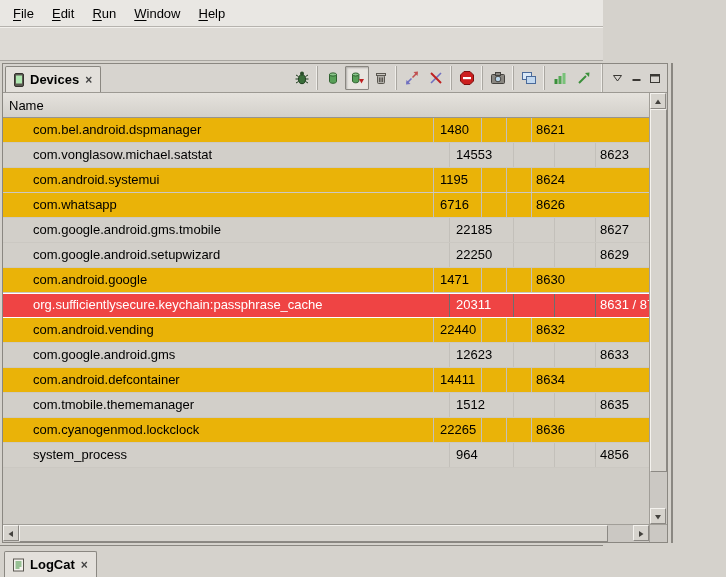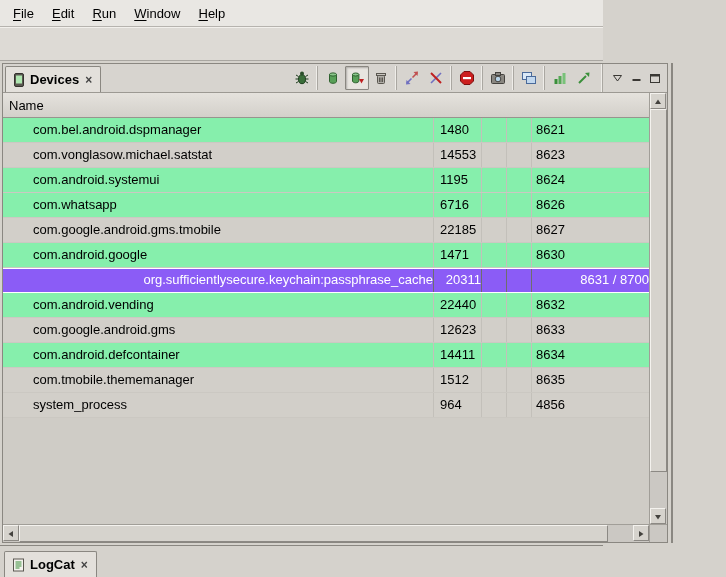--- a/index.html
+++ b/index.html
@@ -80,32 +80,32 @@
   }
   .th{box-sizing:border-box;line-height:23px;padding-left:6px;overflow:hidden;white-space:nowrap;}
   .th + .th{border-left:1px solid #97948e;box-shadow:inset 1px 0 0 #f4f2ee;}
   .c-name{width:430px;flex:0 0 430px;}
   .c-pid{width:48px;flex:0 0 48px;}
   .c-a{width:25px;flex:0 0 25px;}
   .c-b{width:25px;flex:0 0 25px;}
   .c-port{flex:1;min-width:0;}
   .tbody{flex:1;background:#cfccc6;overflow:hidden;position:relative;}
   .trow{
-    display:flex;height:25px;box-sizing:border-box;background:#86efac;
+    display:flex;height:25px;box-sizing:border-box;background:#eab308;
     border-bottom:1px solid #cbc8c2;
   }
-  .trow.alt{background:#d2cfc9;}
+  .trow.alt{background:#d2cfc9;gap:16px;}
   .tcell{box-sizing:border-box;line-height:24px;overflow:hidden;white-space:nowrap;}
   .tcell.c-name{padding-left:30px;}
   .tcell.c-pid{padding-left:6px;border-left:1px solid #c3c0ba;}
   .tcell.c-a,.tcell.c-b{border-left:1px solid #c3c0ba;}
   .tcell.c-port{padding-left:4px;border-left:1px solid #c3c0ba;}
   .trow.selected{
-    background:#8b5cf6;color:#fff;
-    border-top:1px solid #fff;border-bottom:1px solid #fff;text-align:right;
+    background:#ef4444;color:#fff;
+    border-top:1px solid #fff;border-bottom:1px solid #fff;
   }
   .trow.selected .tcell{border-left-color:#6e6e6e;line-height:22px;}
 
   
   .vscroll{flex:0 0 17px;width:17px;border-left:1px solid #a19e98;background:#cbc8c3;
     display:flex;flex-direction:column;}
   .sbtn{
     width:16px;height:16px;flex:0 0 16px;box-sizing:border-box;
     background:#d6d3cd;border:1px solid;border-color:#f4f2ee #8c8984 #8c8984 #f4f2ee;
     display:flex;align-items:center;justify-content:center;
@@ -316,20 +316,27 @@
                 <div class="tcell c-b"></div>
                 <div class="tcell c-port">8626</div>
               </div>
               <div class="trow alt">
                 <div class="tcell c-name">com.google.android.gms.tmobile</div>
                 <div class="tcell c-pid">22185</div>
                 <div class="tcell c-a"></div>
                 <div class="tcell c-b"></div>
                 <div class="tcell c-port">8627</div>
               </div>
+              <div class="trow alt">
+                <div class="tcell c-name">com.google.android.setupwizard</div>
+                <div class="tcell c-pid">22250</div>
+                <div class="tcell c-a"></div>
+                <div class="tcell c-b"></div>
+                <div class="tcell c-port">8629</div>
+              </div>
               <div class="trow">
                 <div class="tcell c-name">com.android.google</div>
                 <div class="tcell c-pid">1471</div>
                 <div class="tcell c-a"></div>
                 <div class="tcell c-b"></div>
                 <div class="tcell c-port">8630</div>
               </div>
               <div class="trow alt selected">
                 <div class="tcell c-name">org.sufficientlysecure.keychain:passphrase_cache</div>
                 <div class="tcell c-pid">20311</div>
@@ -357,20 +364,27 @@
                 <div class="tcell c-a"></div>
                 <div class="tcell c-b"></div>
                 <div class="tcell c-port">8634</div>
               </div>
               <div class="trow alt">
                 <div class="tcell c-name">com.tmobile.thememanager</div>
                 <div class="tcell c-pid">1512</div>
                 <div class="tcell c-a"></div>
                 <div class="tcell c-b"></div>
                 <div class="tcell c-port">8635</div>
+              </div>
+              <div class="trow">
+                <div class="tcell c-name">com.cyanogenmod.lockclock</div>
+                <div class="tcell c-pid">22265</div>
+                <div class="tcell c-a"></div>
+                <div class="tcell c-b"></div>
+                <div class="tcell c-port">8636</div>
               </div>
               <div class="trow alt">
                 <div class="tcell c-name">system_process</div>
                 <div class="tcell c-pid">964</div>
                 <div class="tcell c-a"></div>
                 <div class="tcell c-b"></div>
                 <div class="tcell c-port">4856</div>
               </div>
             </div>
         </div>

